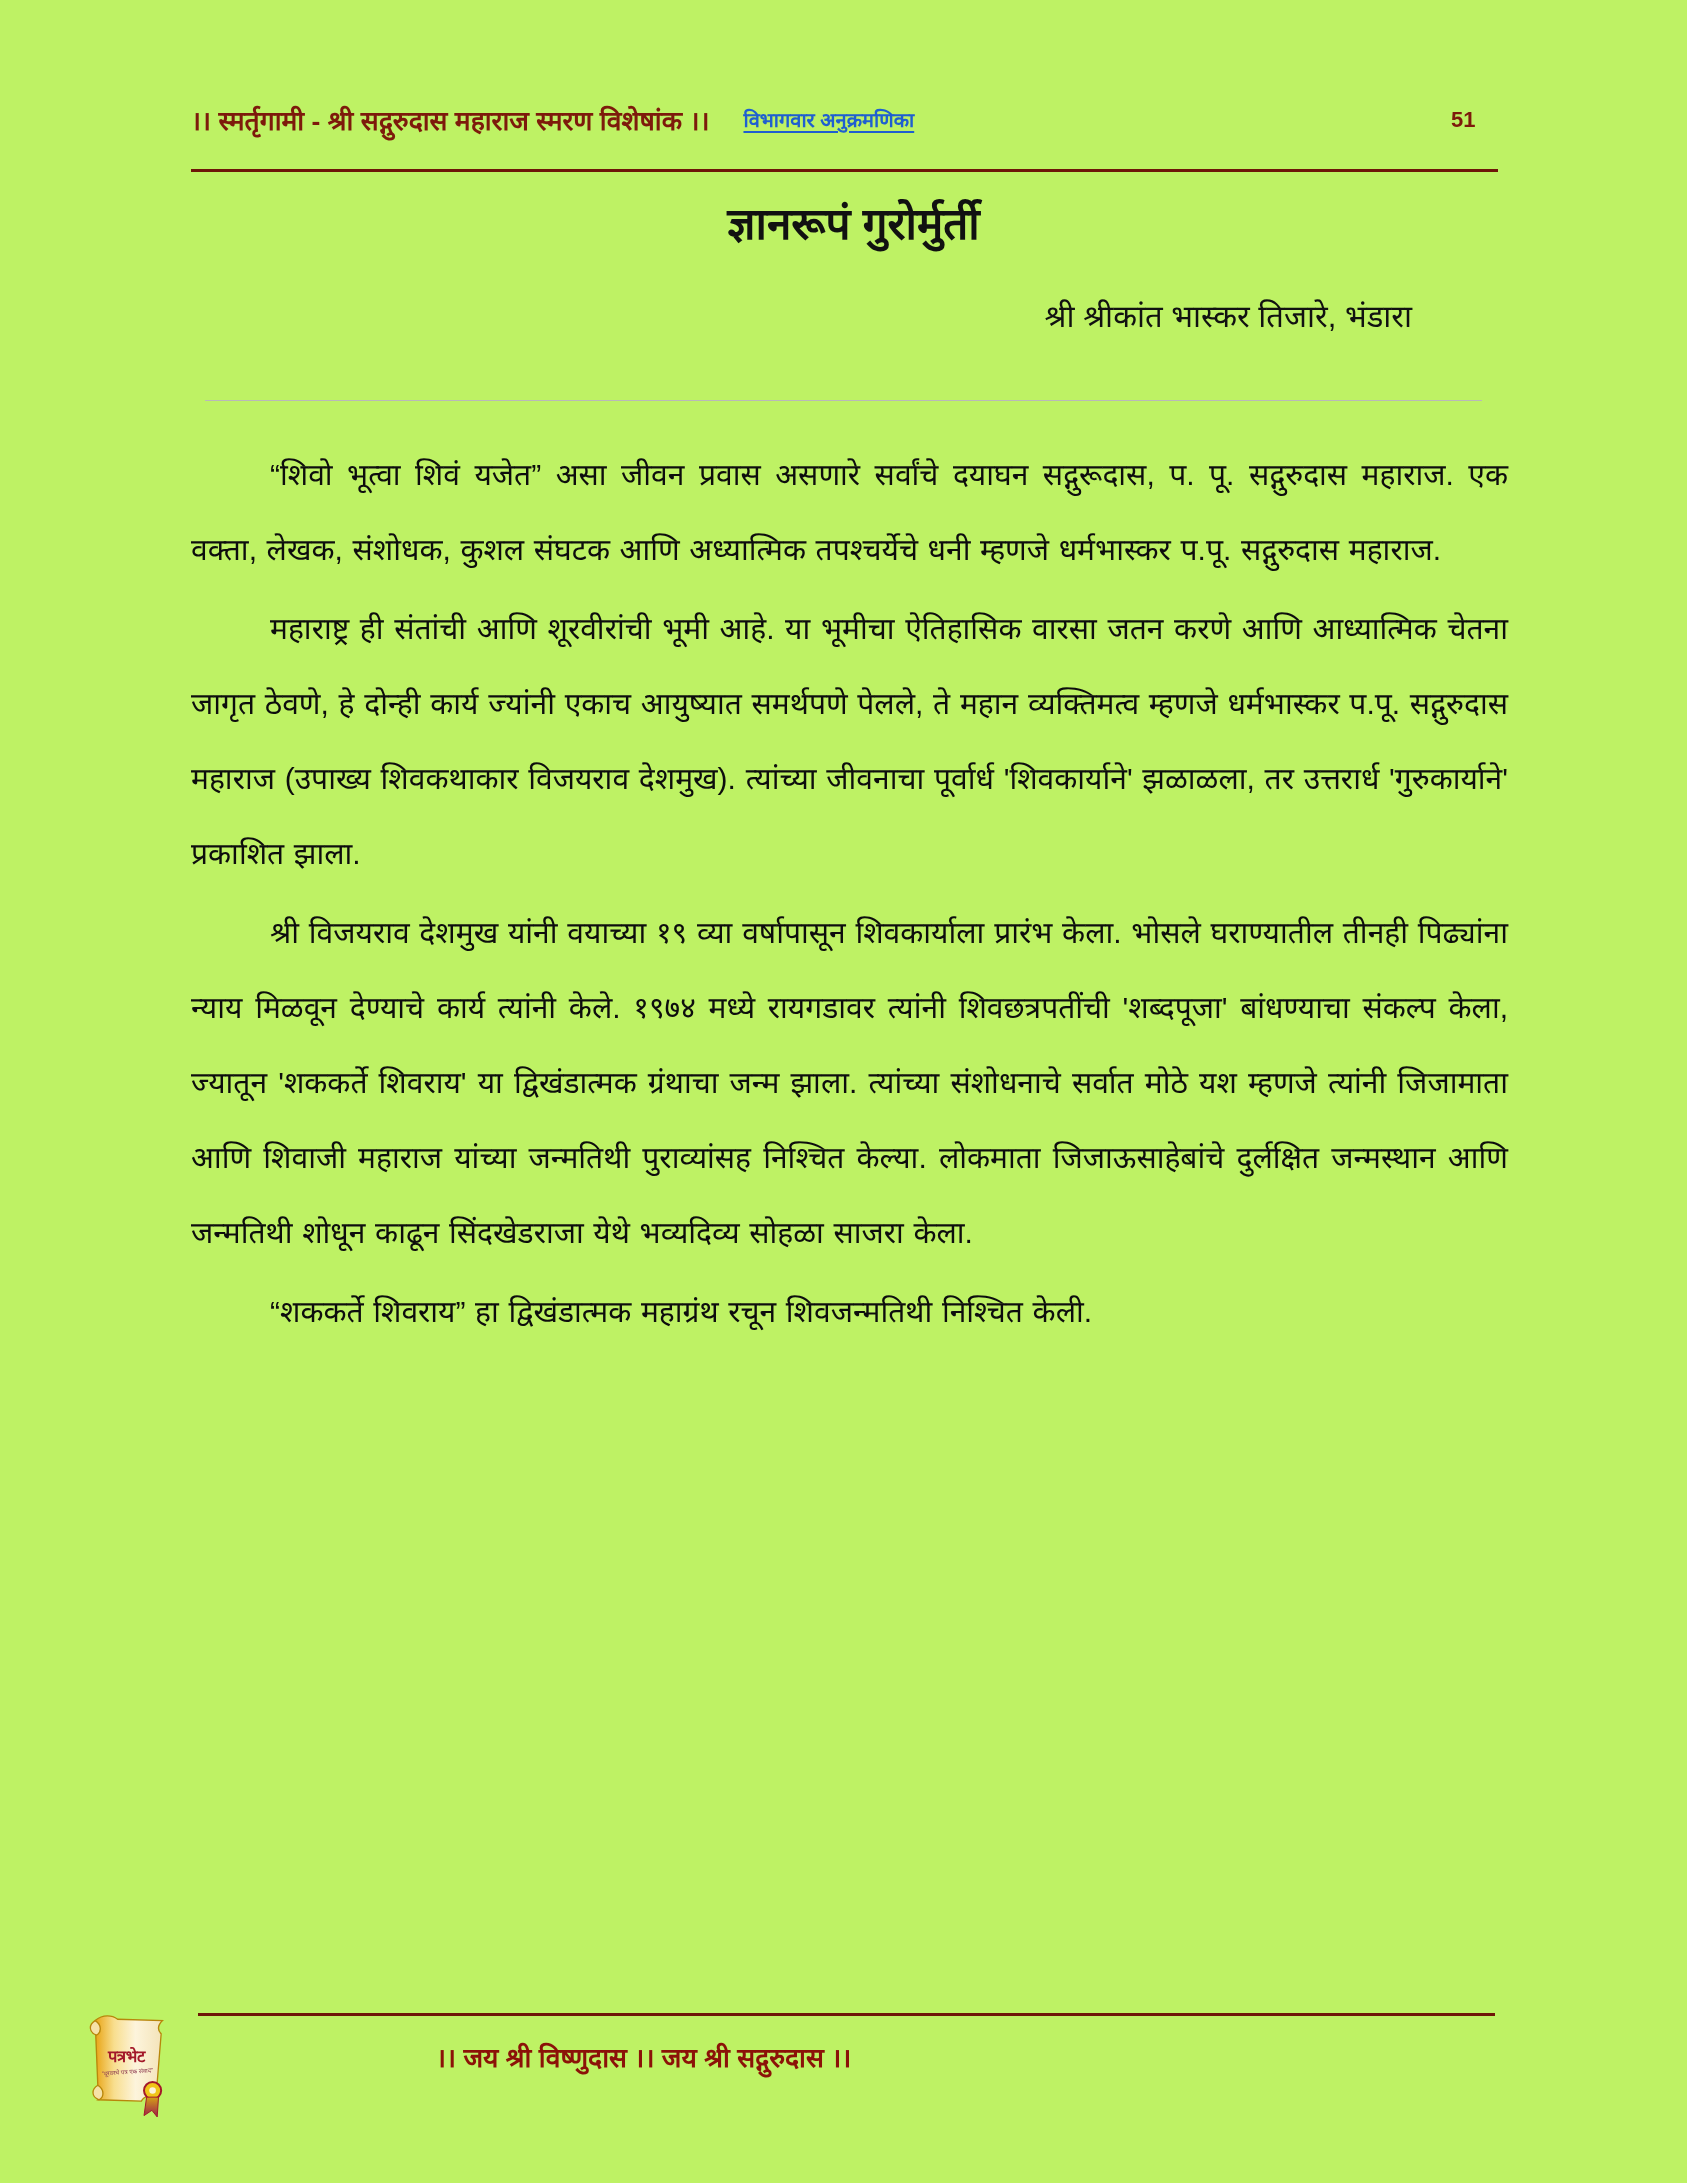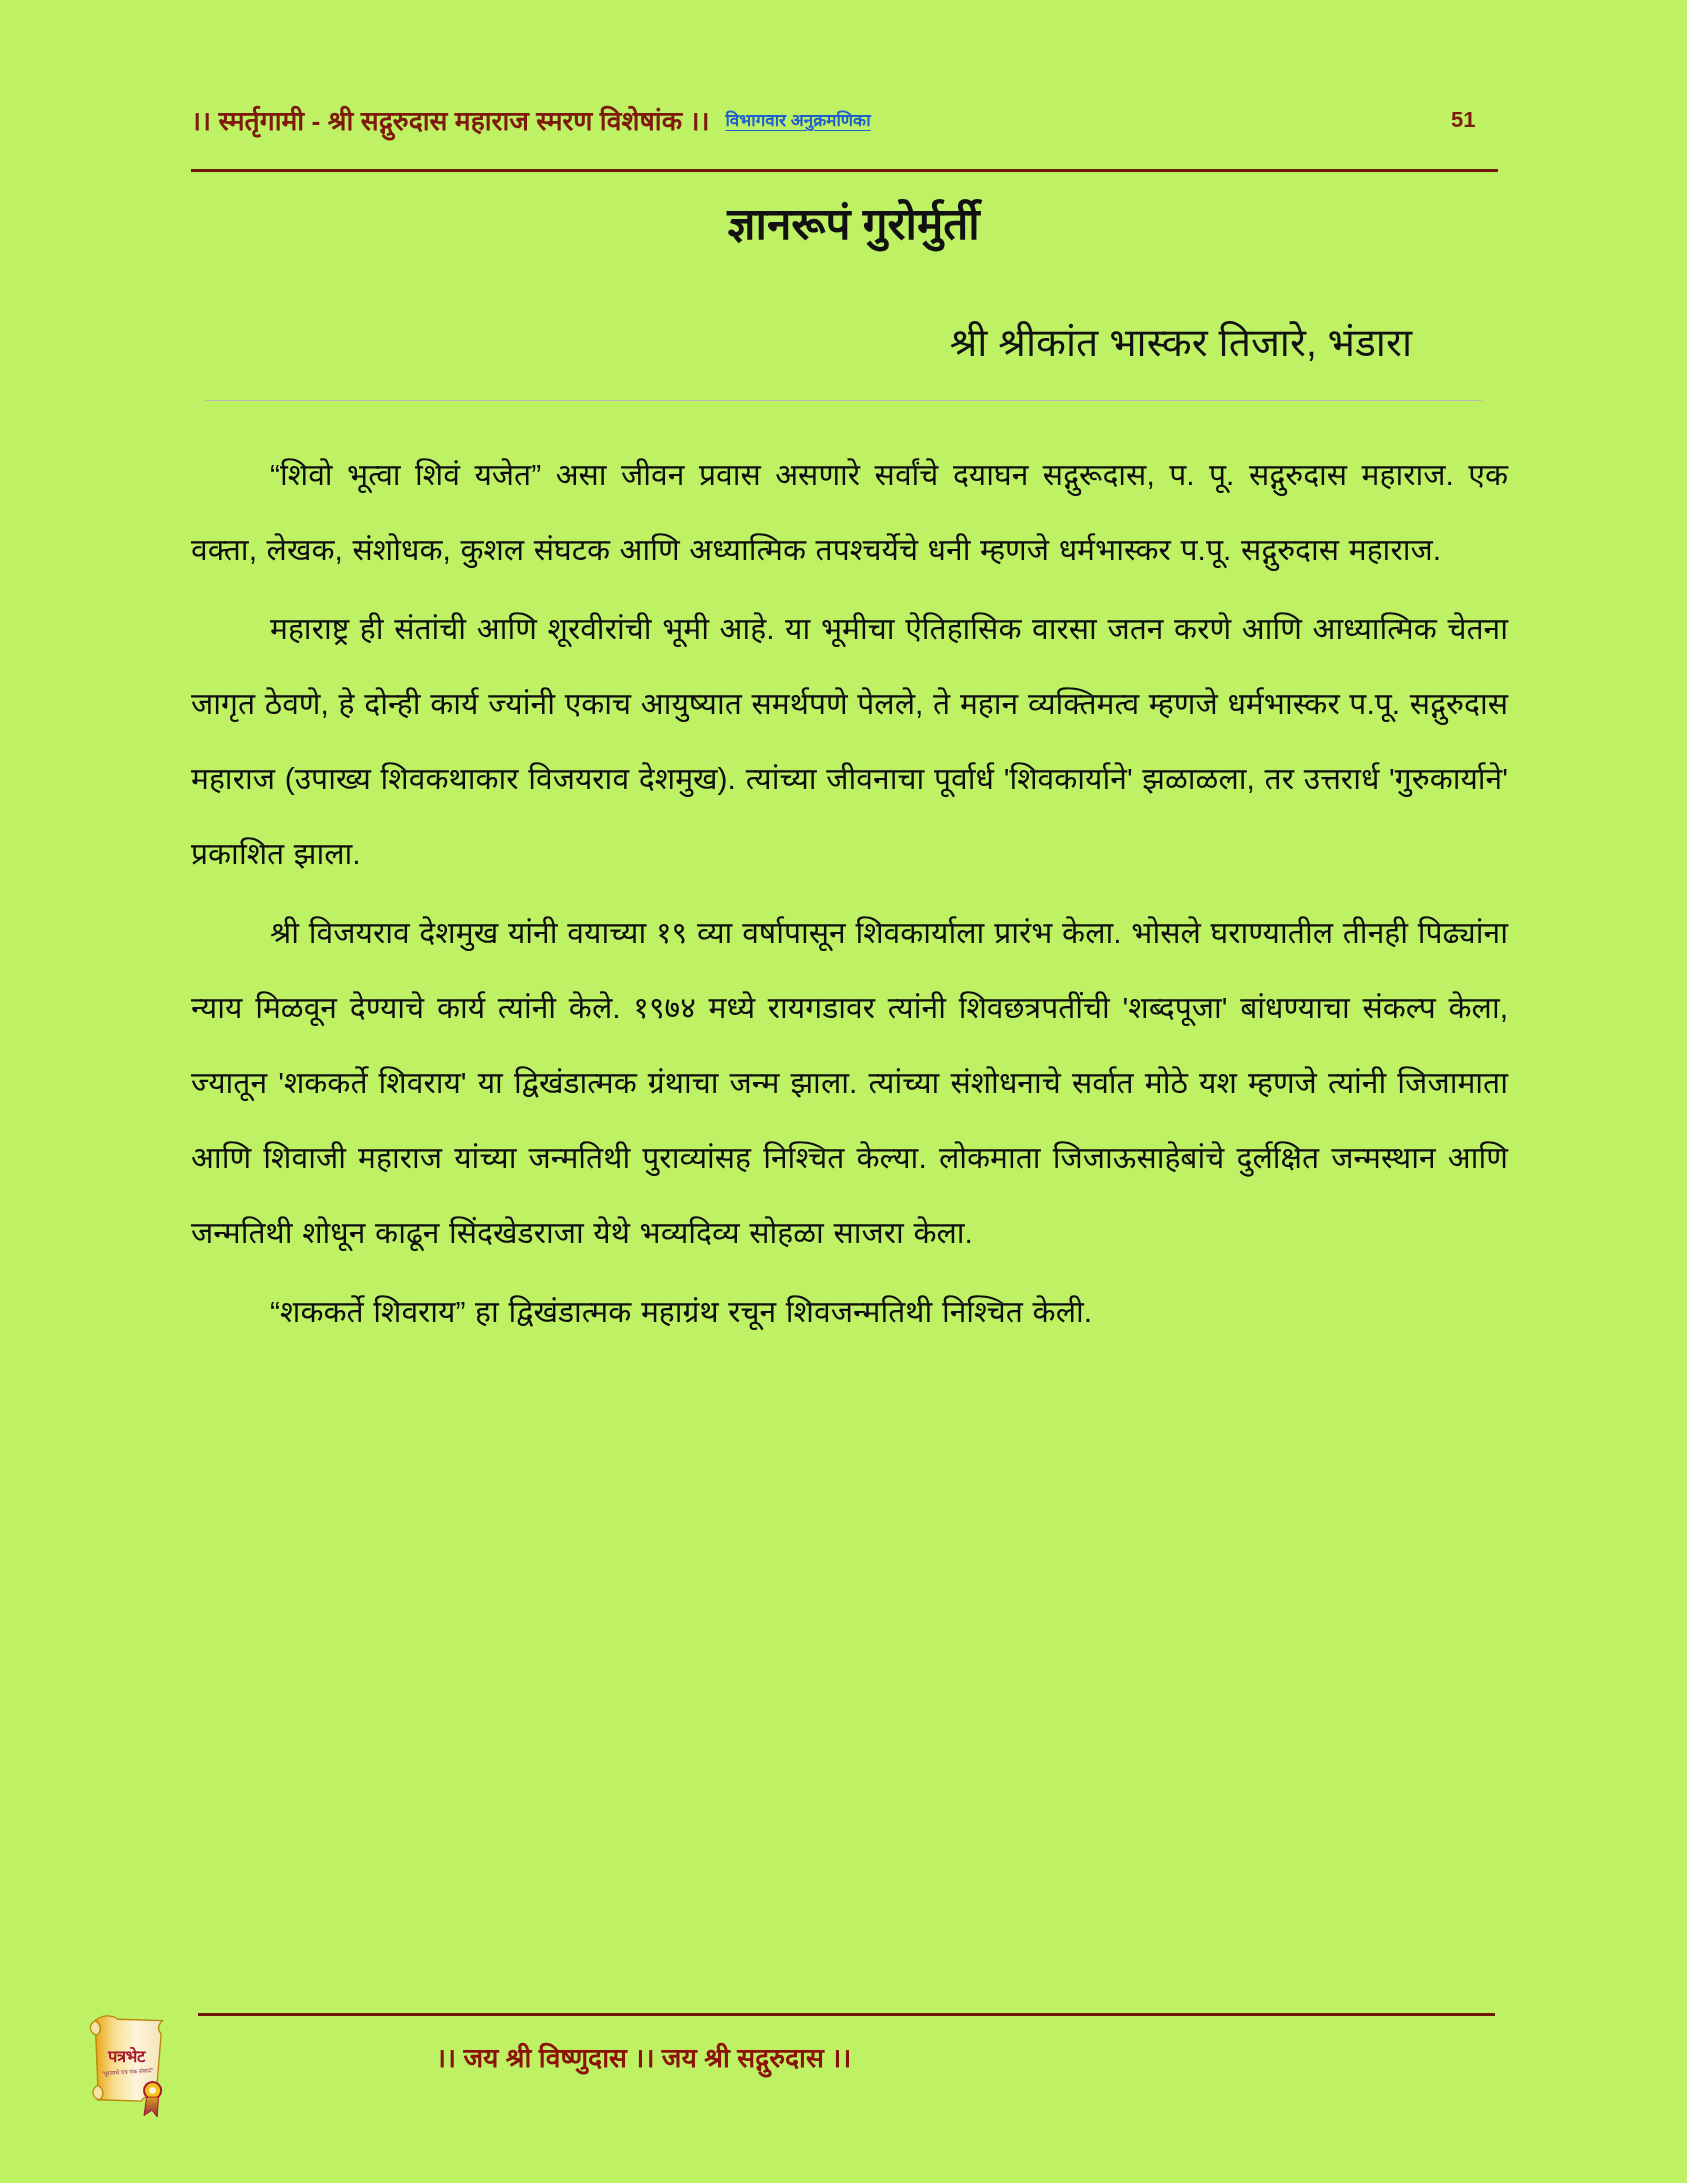--- a/index.html
+++ b/index.html
@@ -31,26 +31,26 @@
   }
   .header-left {
     color: #7d1a0b;
     font-size: 26.5px;
     font-weight: bold;
     white-space: nowrap;
     letter-spacing: 0px;
   }
   .header-mid {
     color: #1f5fd0;
-    font-size: 17px;
+    font-size: 20px;
     font-weight: bold;
     text-decoration: underline;
     text-underline-offset: 4px;
     white-space: nowrap;
-    margin-left: 16px;
+    margin-left: 34px;
   }
   .header-right {
     margin-left: auto;
     color: #7d1a0b;
     font-size: 22px;
     font-weight: bold;
     padding-right: 18.5px;
   }
   .header-rule {
     position: absolute;
@@ -72,25 +72,24 @@
     font-weight: bold;
     color: #111111;
     line-height: 1.25;
   }
   .byline {
     position: absolute;
     left: 191px;
     top: 294px;
     width: 1307px;
     text-align: right;
-    font-size: 39px;
+    font-size: 31px;
     color: #111111;
     padding-right: 86px;
     box-sizing: border-box;
-    margin-top: 20px;
   }
   .divider {
     position: absolute;
     left: 205px;
     top: 400px;
     width: 1277px;
     height: 1.3px;
     background: #b9b9b9;
   }
 

